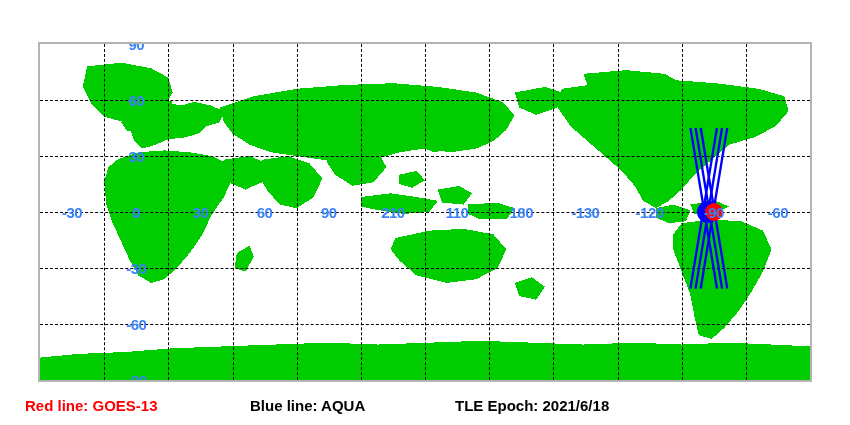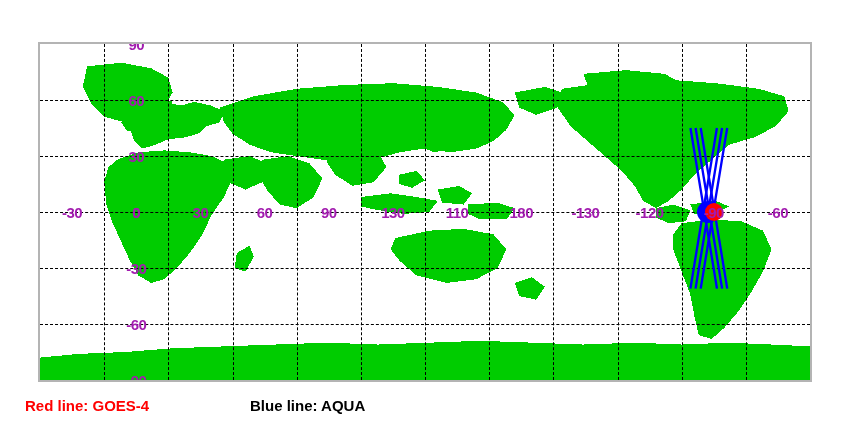--- a/index.html
+++ b/index.html
@@ -20,21 +20,21 @@
 
   
   .grid-line{position:absolute;pointer-events:none;}
   .grid-v{top:0;bottom:0;width:0;border-left:1px dashed #000000;}
   .grid-h{left:0;right:0;height:0;border-top:1px dashed #000000;}
 
   
   .tick{
     position:absolute;
     font-family:"Liberation Sans",sans-serif;
-    font-size:15px;font-weight:bold;color:#a21caf;
+    font-size:15px;font-weight:bold;color:#3b82f6;
     white-space:nowrap;line-height:1;
     letter-spacing:-0.5px;
   }
   .tick-lon{transform:translate(-50%,-50%);}
   .tick-lat{transform:translate(-50%,-50%);}
 
   
   #tracks-svg{position:absolute;left:0;top:0;width:100%;height:100%;overflow:visible;}
 
   
@@ -148,37 +148,38 @@
 
       <div class="marker" id="aqua-marker" style="left: 86.8056%; top: 50%; background: rgb(0, 0, 255);"></div>
       <div class="marker" id="goes-marker" style="left: 87.5%; top: 50%; background: rgb(255, 0, 0);"></div>
 
       <div id="tick-layer">
           <span class="tick tick-lon" style="left: 4.16667%; top: 50%;">-30</span>
           <span class="tick tick-lon" style="left: 12.5%; top: 50%;">0</span>
           <span class="tick tick-lon" style="left: 20.8333%; top: 50%;">30</span>
           <span class="tick tick-lon" style="left: 29.1667%; top: 50%;">60</span>
           <span class="tick tick-lon" style="left: 37.5%; top: 50%;">90</span>
-          <span class="tick tick-lon" style="left: 45.8333%; top: 50%;">130</span>
+          <span class="tick tick-lon" style="left: 45.8333%; top: 50%;">210</span>
           <span class="tick tick-lon" style="left: 54.1667%; top: 50%;">110</span>
           <span class="tick tick-lon" style="left: 62.5%; top: 50%;">180</span>
           <span class="tick tick-lon" style="left: 70.8333%; top: 50%;">-130</span>
           <span class="tick tick-lon" style="left: 79.1667%; top: 50%; text-align: right;">-120</span>
           <span class="tick tick-lon" style="left: 87.5%; top: 50%;">-90</span>
           <span class="tick tick-lon" style="left: 95.8333%; top: 50%;">-60</span>
           <span class="tick tick-lat" style="left: 12.5%; top: 0%;">90</span>
           <span class="tick tick-lat" style="left: 12.5%; top: 16.6667%;">60</span>
           <span class="tick tick-lat" style="left: 12.5%; top: 33.3333%;">30</span>
           <span class="tick tick-lat" style="left: 12.5%; top: 50%;">0</span>
           <span class="tick tick-lat" style="left: 12.5%; top: 66.6667%;">-30</span>
           <span class="tick tick-lat" style="left: 12.5%; top: 83.3333%;">-60</span>
           <span class="tick tick-lat" style="left: 12.5%; top: 100%;">-90</span>
         </div>
 
     </div>
   </div>
 
   <div id="footer">
-    <span class="legend-item" id="legend-red">Red line: GOES-4</span>
+    <span class="legend-item" id="legend-red">Red line: GOES-13</span>
     <span class="legend-item" id="legend-blue">Blue line: AQUA</span>
+    <span class="legend-item" id="legend-epoch">TLE Epoch: 2021/6/18</span>
   </div>
 
 </div>
 
 </body></html>

